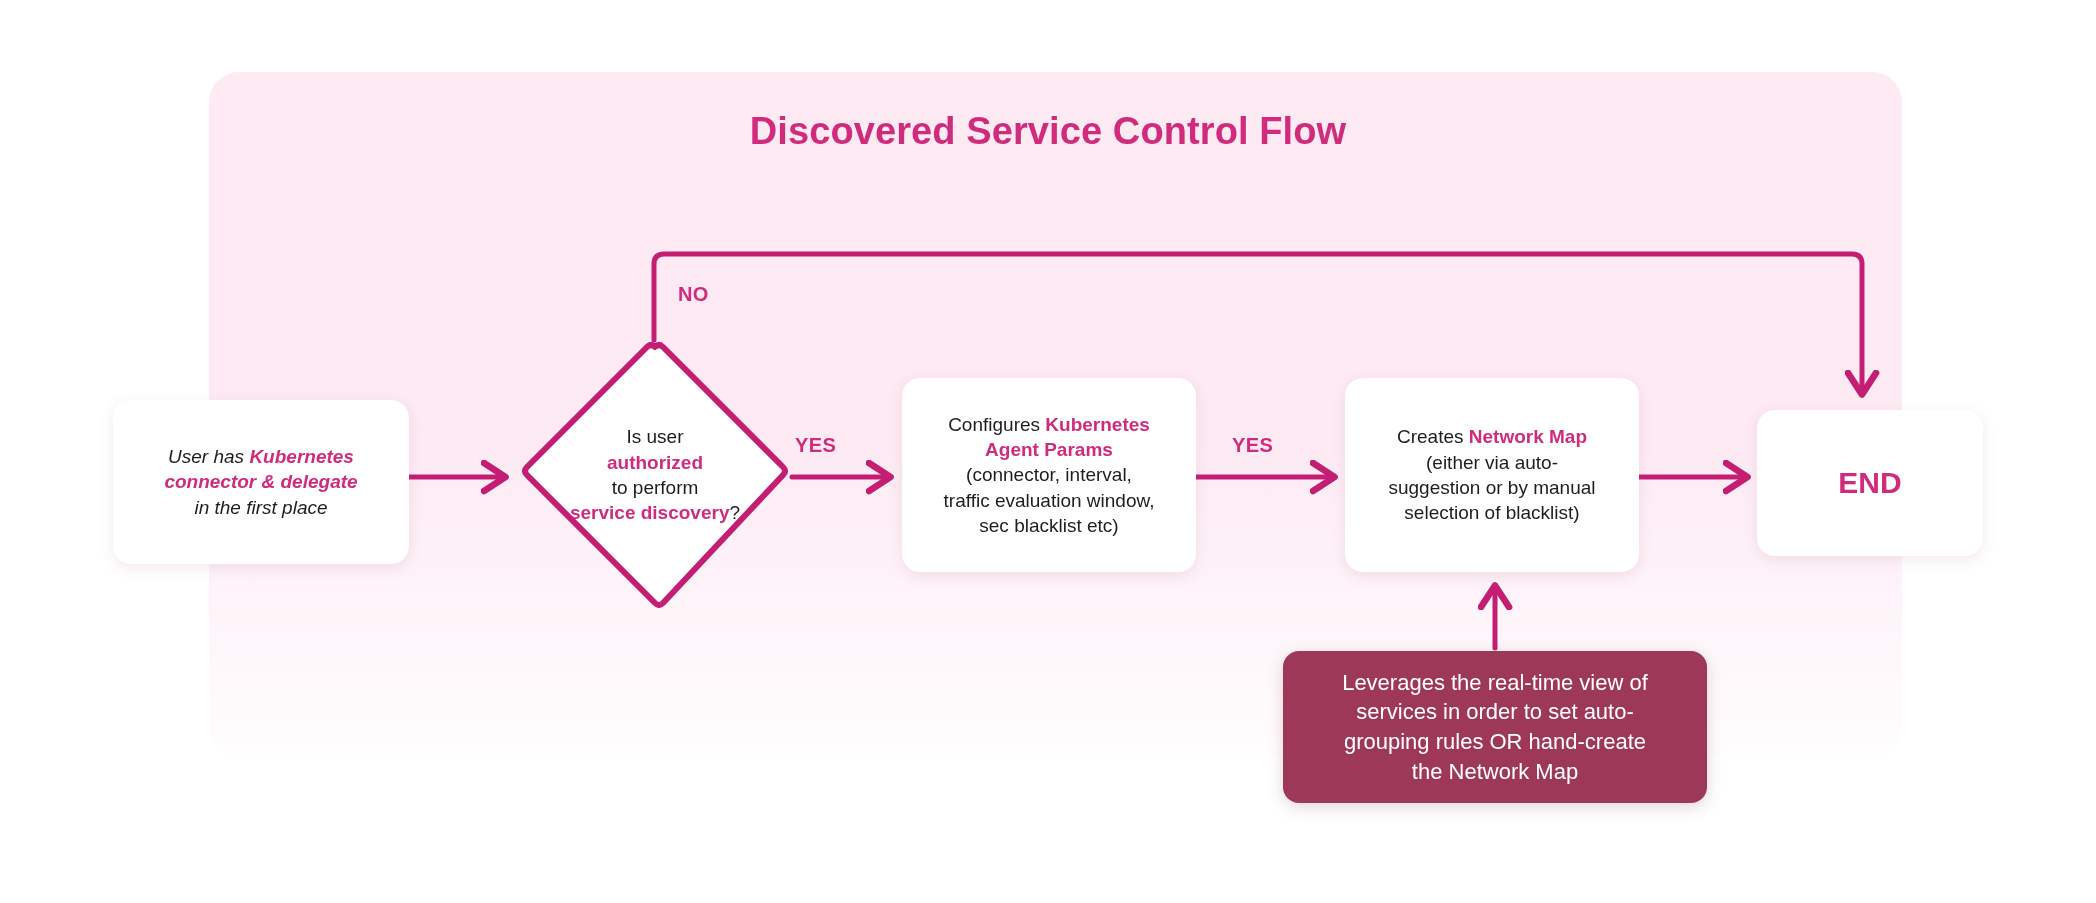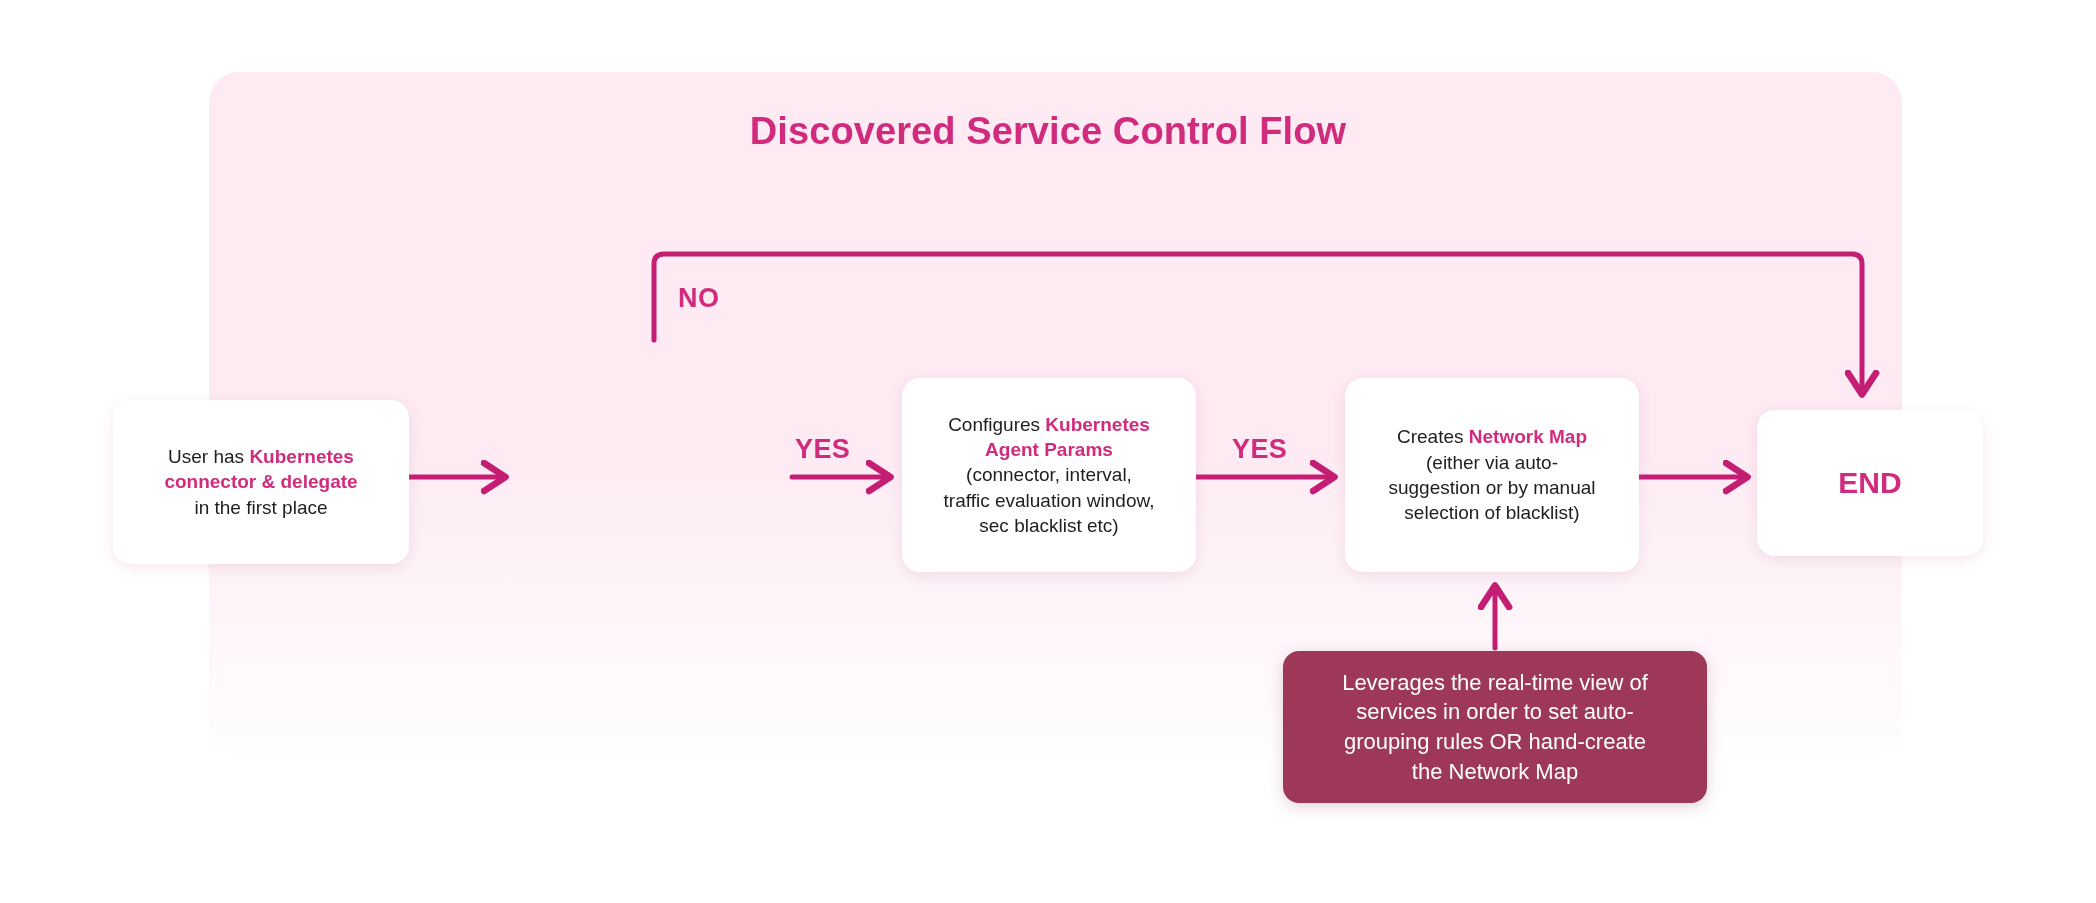--- a/index.html
+++ b/index.html
@@ -62,21 +62,21 @@
     text-align: center;
     box-sizing: border-box;
     color: #1e1e1e;
     font-size: 19px;
     line-height: 1.33;
     padding: 10px 14px;
   }
   .node .hl { color: #d12b7d; font-weight: bold; }
 
   
-  #node-start    { left: 113px;  top: 400px; width: 296px; height: 164px; }
+  #node-start    { left: 113px;  top: 400px; width: 296px; height: 164px; font-style: italic; }
   #node-config   { left: 902px;  top: 378px; width: 294px; height: 194px; }
   #node-netmap   { left: 1345px; top: 378px; width: 294px; height: 194px; }
   #node-end      { left: 1757px; top: 410px; width: 226px; height: 146px;
                    font-size: 30px; font-weight: bold; color: #d12b7d; }
 
   
   #node-decision {
     position: absolute;
     left: 518px;
     top: 338px;
@@ -122,21 +122,21 @@
     color: #ffffff;
     font-size: 22px;
     line-height: 1.35;
     padding: 26px 18px;
     box-sizing: border-box;
   }
 
   
   .edge-label {
     position: absolute;
-    font-size: 27px;
+    font-size: 20px;
     font-weight: bold;
     color: #d12b7d;
     letter-spacing: 0.4px;
   }
   #label-no    { left: 678px;  top: 283px; }
   #label-yes-1 { left: 795px;  top: 434px; }
   #label-yes-2 { left: 1232px; top: 434px; }
 </style>
 </head>
 <body>
@@ -168,20 +168,33 @@
   </svg>
 
   <div class="node" id="node-start">
     <div>
       <span>User has </span><span class="hl">Kubernetes</span><br>
       <span class="hl">connector &amp; delegate</span><br>
       <span>in the first place</span>
     </div>
   </div>
 
+  <div id="node-decision">
+    <svg class="dia-shape" viewBox="0 0 274 274" width="274" height="274">
+      <path d="M137,9 Q141,5 145,9 L265,129 Q269,133 265,137 L145,265 Q141,269 137,265 L9,137 Q5,133 9,129 L129,9 Q133,5 137,9 Z" fill="#ffffff" stroke="#c41e74" stroke-width="6" stroke-linejoin="round"></path>
+    </svg>
+    <div class="dia-text">
+      <div>
+        <span>Is user</span><br>
+        <span class="hl">authorized</span><br>
+        <span>to perform</span><br>
+        <span class="hl">service discovery</span><span>?</span>
+      </div>
+    </div>
+  </div>
 
   <div class="node" id="node-config">
     <div>
       <span>Configures </span><span class="hl">Kubernetes</span><br>
       <span class="hl">Agent Params</span><br>
       <span>(connector, interval,</span><br>
       <span>traffic evaluation window,</span><br>
       <span>sec blacklist etc)</span>
     </div>
   </div>

